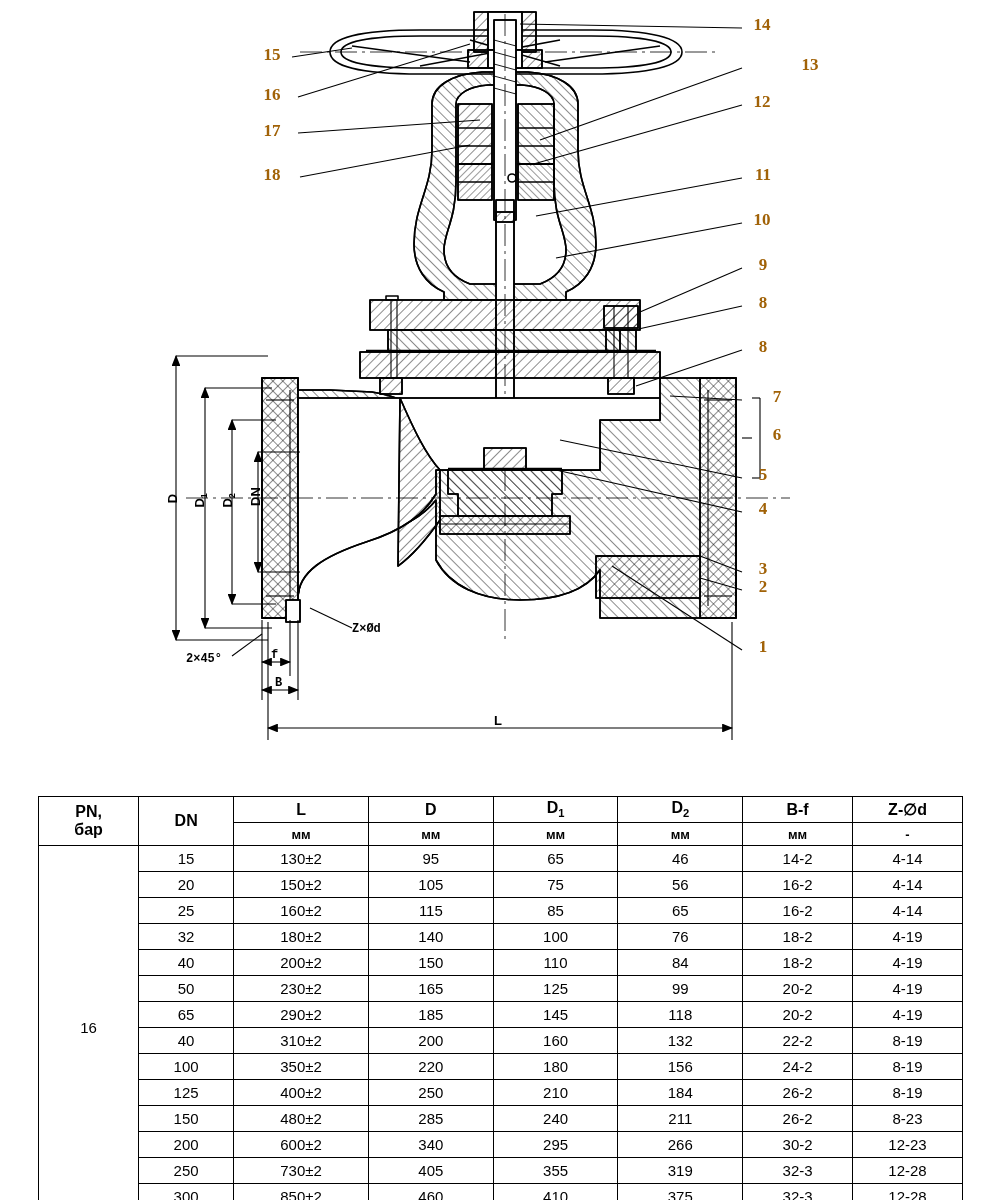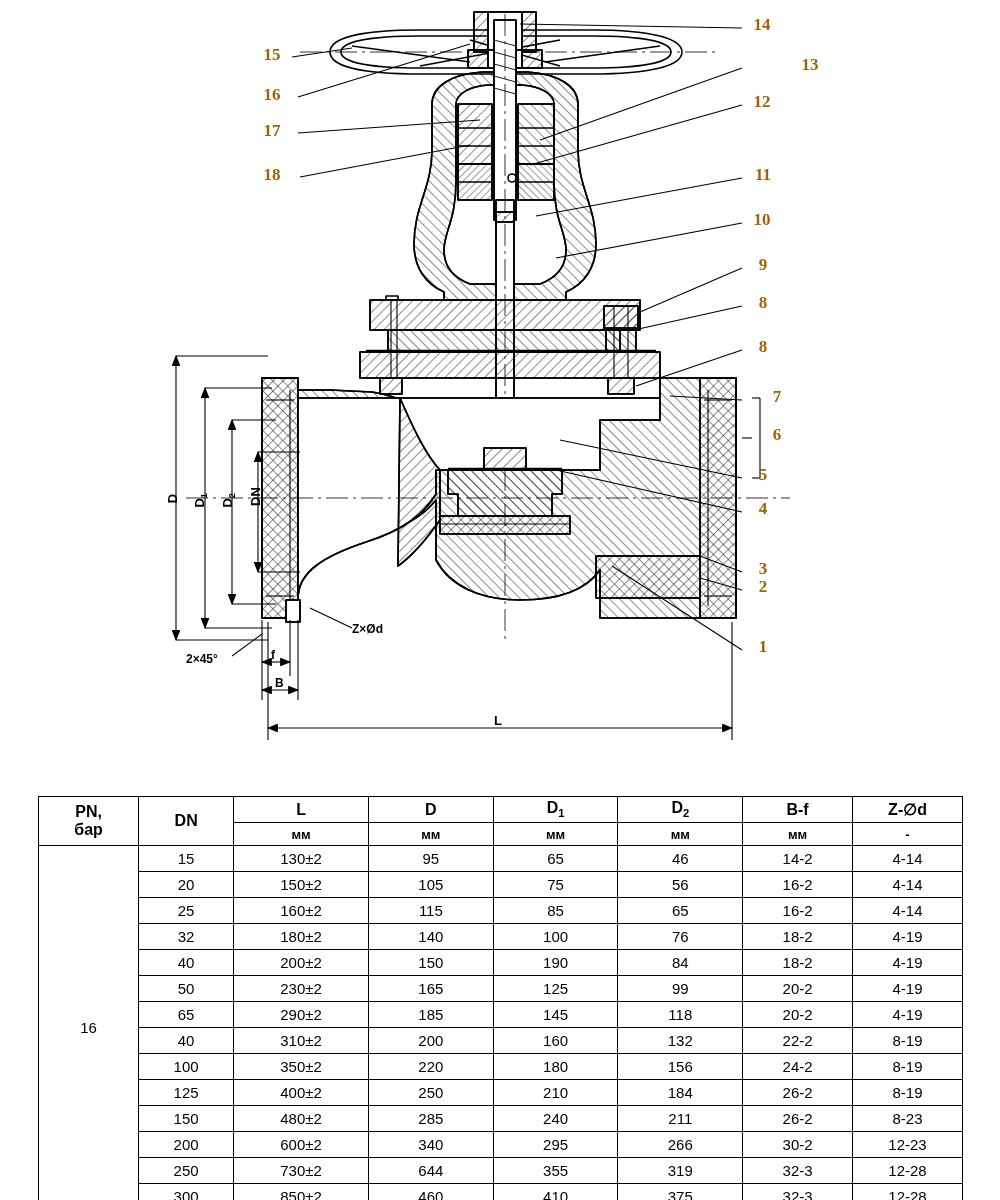--- a/index.html
+++ b/index.html
@@ -48,21 +48,21 @@
     line-height: 1;
   }
   .dim-label.vert {
     transform: rotate(-90deg);
     transform-origin: 50% 50%;
   }
   .small-note {
     position: absolute;
     font-size: 12px;
     font-weight: bold;
-    font-family: Liberation Sans, sans-serif;
+    font-family: Liberation Mono, monospace;
   }
 
   
   #spec-table {
     position: absolute;
     left: 38px;
     top: 752px;
     width: 925px;
     border-collapse: collapse;
     font-size: 15px;
@@ -528,21 +528,21 @@
           <td>140</td>
           <td>100</td>
           <td>76</td>
           <td>18-2</td>
           <td>4-19</td>
         </tr>
         <tr>
           <td>40</td>
           <td>200±2</td>
           <td>150</td>
-          <td>190</td>
+          <td>110</td>
           <td>84</td>
           <td>18-2</td>
           <td>4-19</td>
         </tr>
         <tr>
           <td>50</td>
           <td>230±2</td>
           <td>165</td>
           <td>125</td>
           <td>99</td>
@@ -599,21 +599,21 @@
           <td>600±2</td>
           <td>340</td>
           <td>295</td>
           <td>266</td>
           <td>30-2</td>
           <td>12-23</td>
         </tr>
         <tr>
           <td>250</td>
           <td>730±2</td>
-          <td>644</td>
+          <td>405</td>
           <td>355</td>
           <td>319</td>
           <td>32-3</td>
           <td>12-28</td>
         </tr>
         <tr>
           <td>300</td>
           <td>850±2</td>
           <td>460</td>
           <td>410</td>

